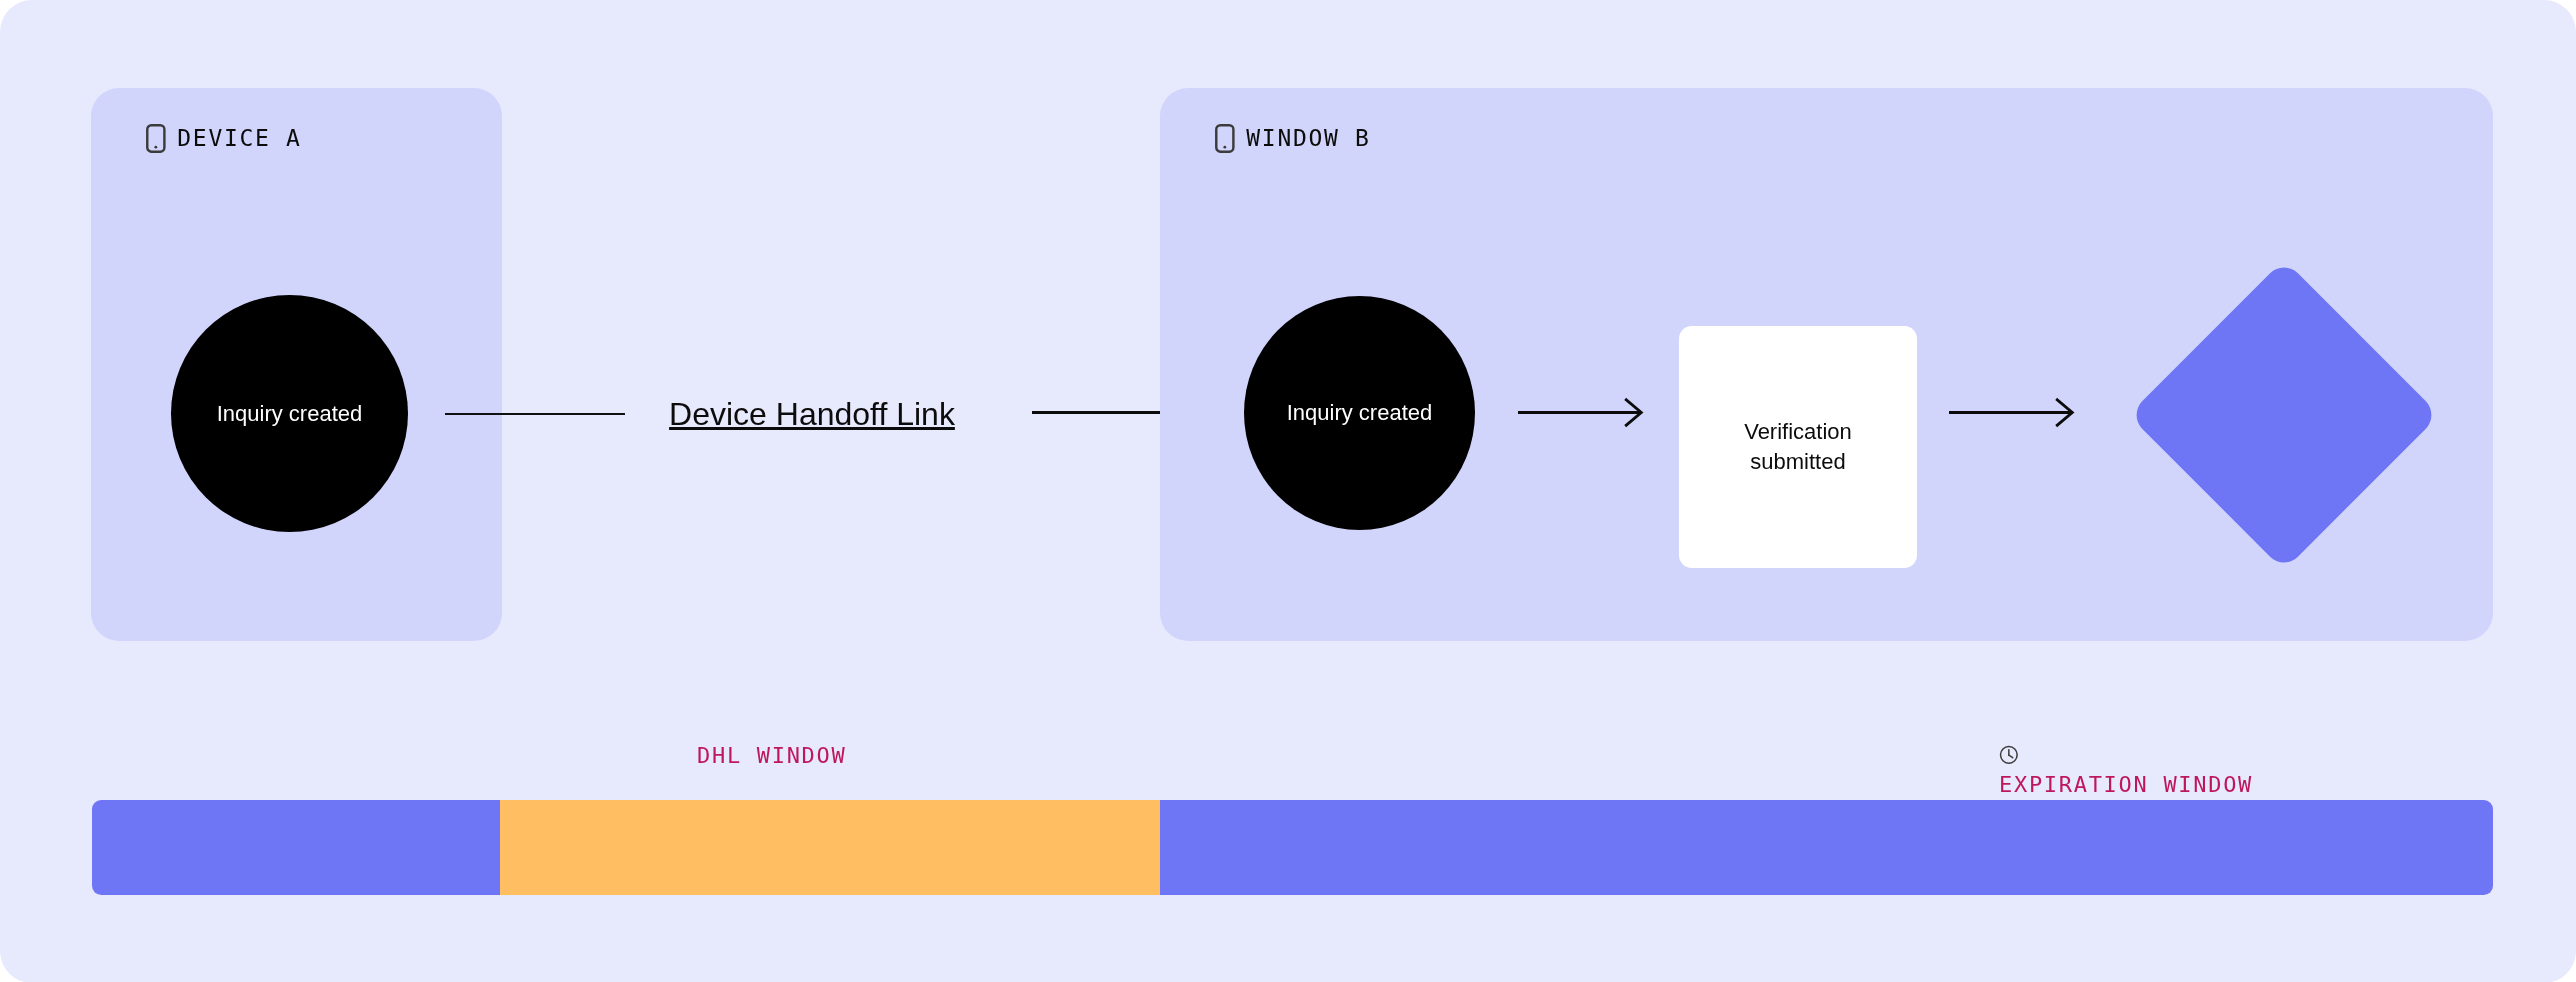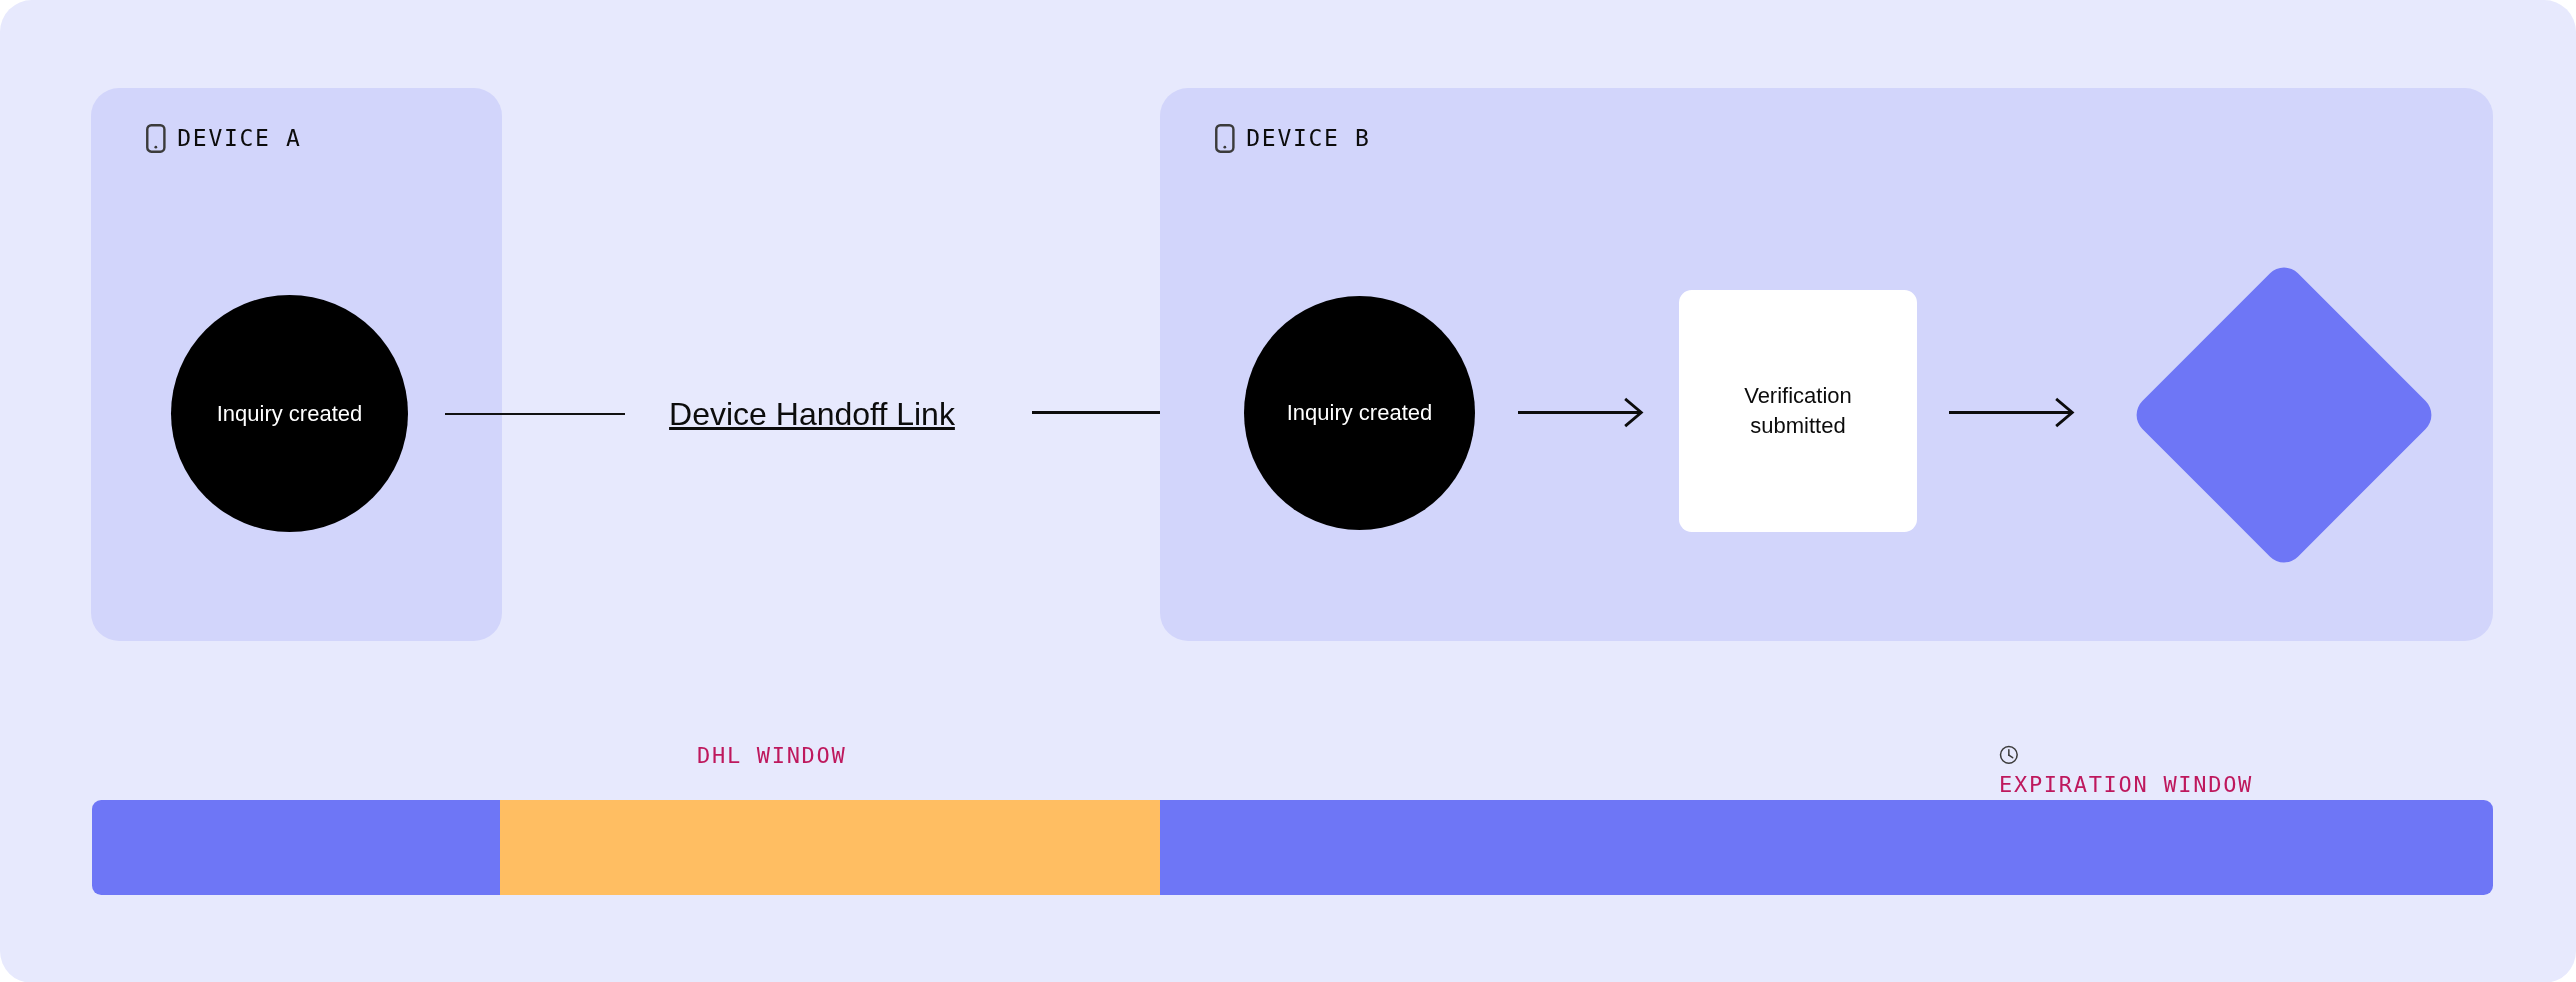--- a/index.html
+++ b/index.html
@@ -88,20 +88,21 @@
     position: absolute;
     background: #ffffff;
     border-radius: 12.7px;
     display: flex;
     align-items: center;
     justify-content: center;
     text-align: center;
     color: #0c0c0c;
     font-size: 22px;
     line-height: 1.35;
+    margin-top: 36px;
   }
   #node-verification-submitted {
     left: 1679px; top: 290px; width: 238px; height: 242px;
   }
   .box-node .node-text { width: 80%; }
 
   .diamond-node {
     position: absolute;
     width: 220px;
     height: 220px;
@@ -228,21 +229,21 @@
     </div>
 
     <div id="device-b-card" class="device-card" style="background: rgb(210, 213, 251);">
       <div class="device-header">
         <span class="phone-icon">
           <svg viewBox="0 0 34 50" xmlns="http://www.w3.org/2000/svg">
             <rect x="2.2" y="2.2" width="29.6" height="45.6" rx="7" ry="7" fill="none" stroke="#3b3b3b" stroke-width="4.2"></rect>
             <circle cx="17" cy="40" r="2.4" fill="#3b3b3b"></circle>
           </svg>
         </span>
-        <span class="label">DEVICE B</span>
+        <span class="label">WINDOW B</span>
       </div>
     </div>
 
     <div id="node-inquiry-created-b" class="circle-node" style="background: rgb(0, 0, 0); color: rgb(255, 255, 255);">
       <span class="node-text">Inquiry created</span>
     </div>
 
     <div id="arrow-b-1" class="arrow-wrap">
       <svg viewBox="0 0 224 60" xmlns="http://www.w3.org/2000/svg">
         <line x1="0" y1="30" x2="212" y2="30" stroke="#0c0c0c" stroke-width="5"></line>

